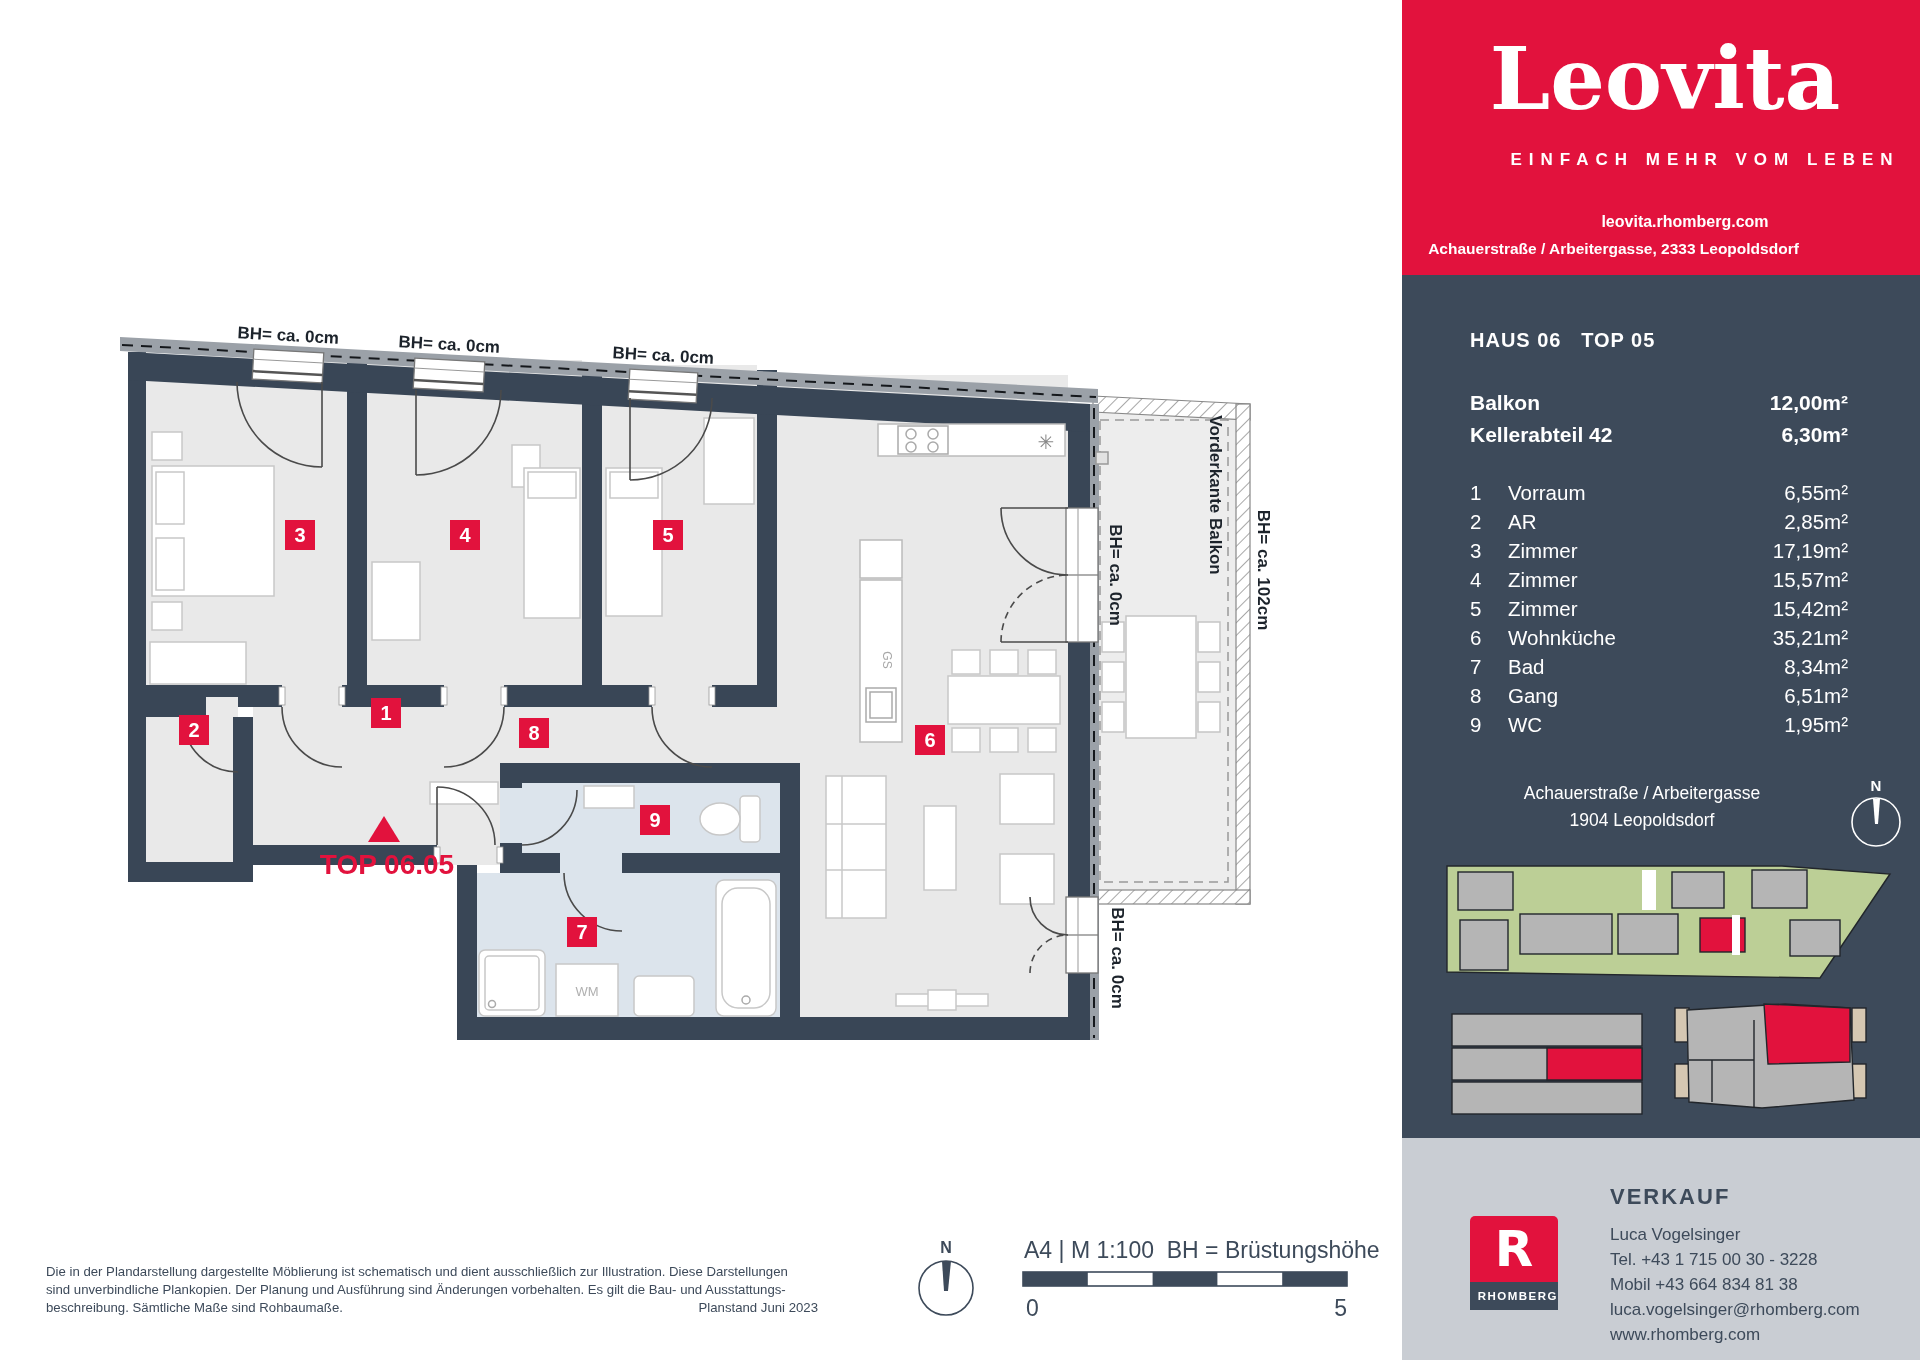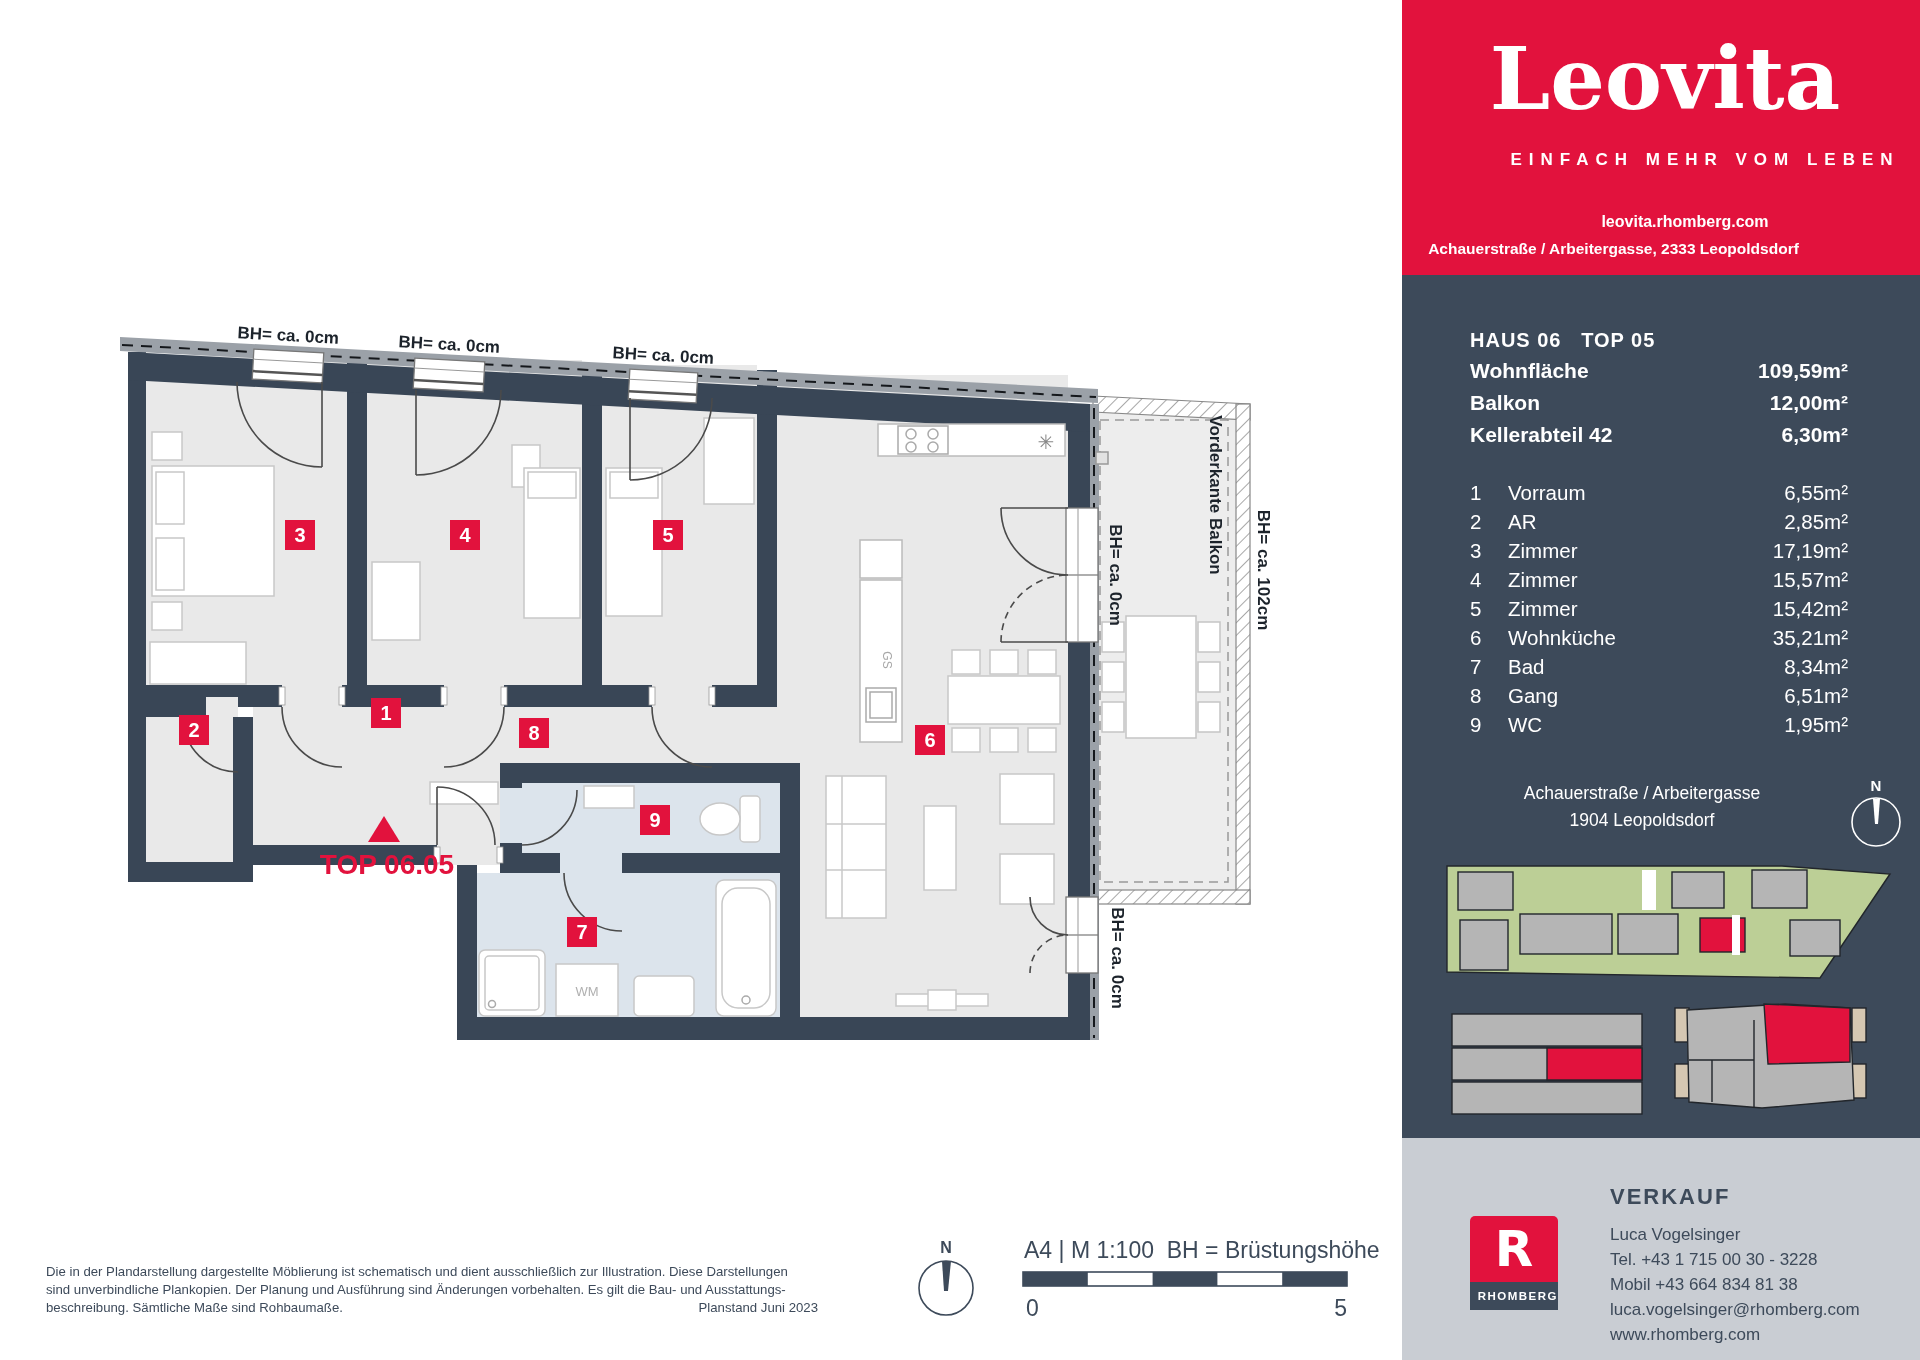--- a/index.html
+++ b/index.html
@@ -327,24 +327,20 @@
   <div id="sb-red">
     <div class="logo">Leovita</div>
     <div class="tagline">EINFACH MEHR VOM LEBEN</div>
     <div class="weburl">leovita.rhomberg.com</div>
     <div class="addr1">Achauerstraße / Arbeitergasse, 2333 Leopoldsdorf</div>
   </div>
 
   <div id="sb-navy">
     <div class="unit-title">HAUS 06&nbsp;&nbsp;&nbsp;TOP 05</div>
 
-    <div class="sumrow" style="top:84px">
-      <span>Wohnfläche</span>
-      <span class="v">109,59m²</span>
-    </div>
     <div class="sumrow" style="top:116px">
       <span>Balkon</span>
       <span class="v">12,00m²</span>
     </div>
     <div class="sumrow" style="top:148px">
       <span>Kellerabteil 42</span>
       <span class="v">6,30m²</span>
     </div>
 
     <div class="roomrow" style="top:206px">

